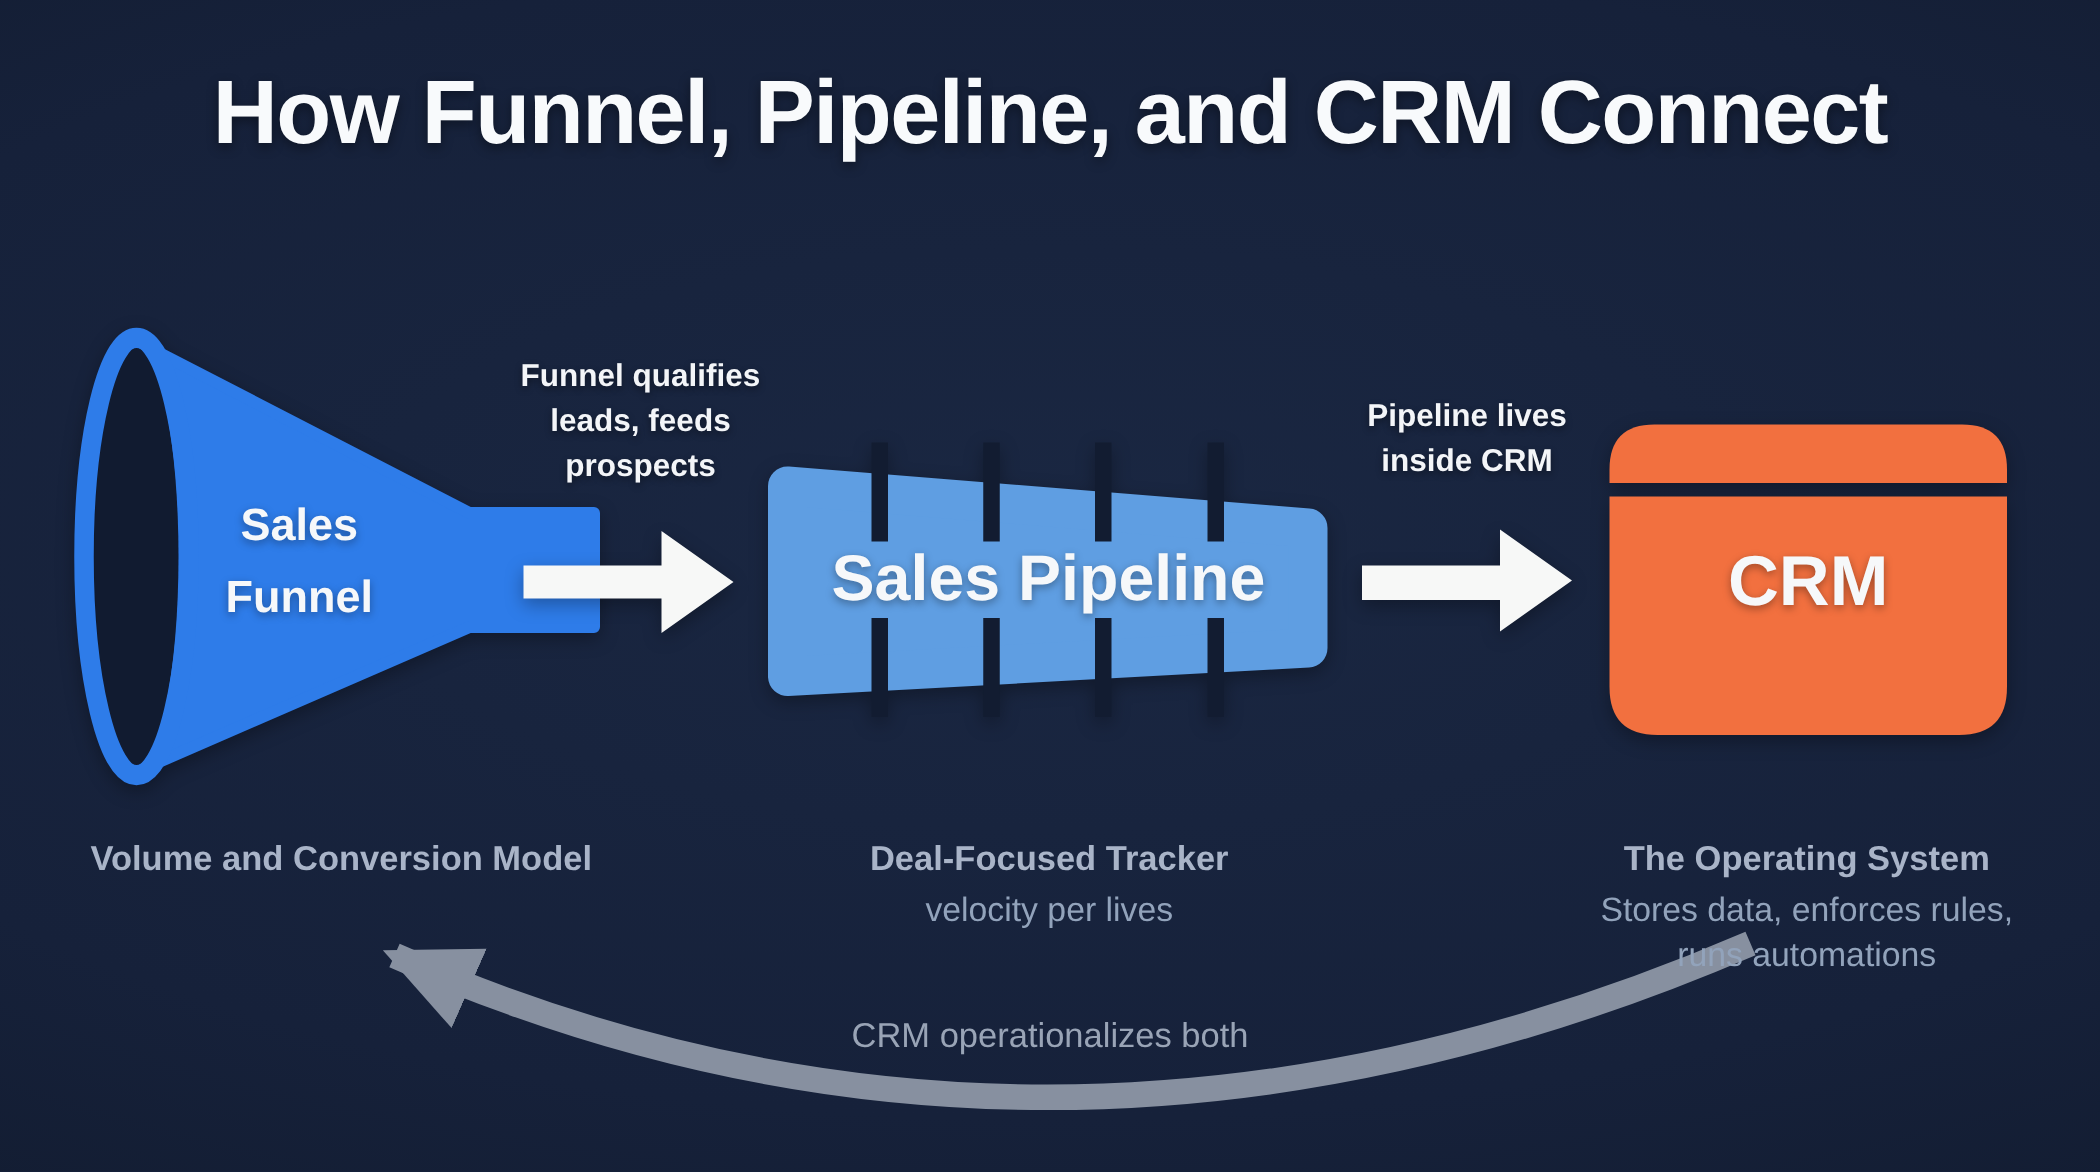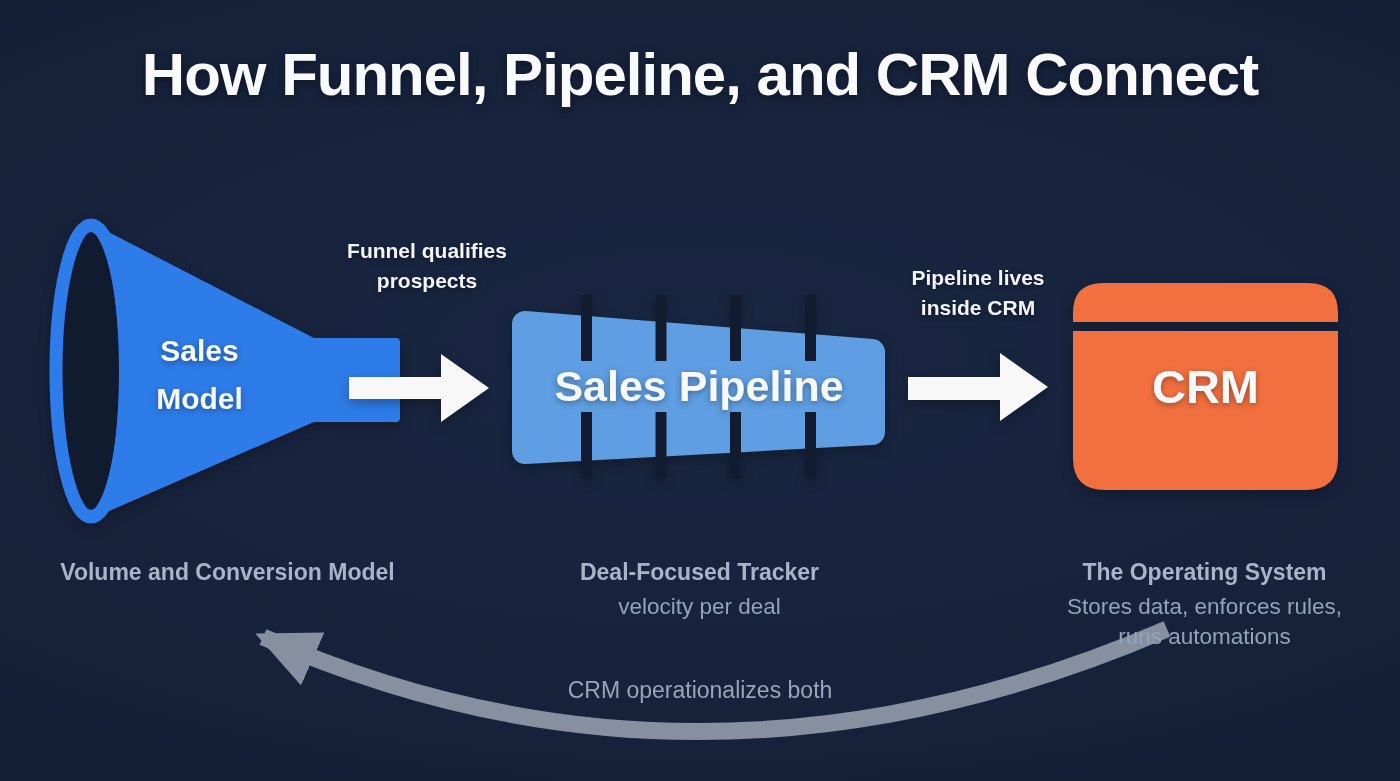--- a/index.html
+++ b/index.html
@@ -84,45 +84,46 @@
     <g class="soft">
       <path class="crm-shape" d="M 1073 322 L 1073 313 Q 1073 283 1103 283 L 1308 283 Q 1338 283 1338 313 L 1338 322 Z"></path>
       <path class="crm-shape" d="M 1073 331 L 1338 331 L 1338 458 Q 1338 490 1306 490 L 1105 490 Q 1073 490 1073 458 Z"></path>
     </g>
   </svg>
 
   <div class="txt page-title">How Funnel, Pipeline, and CRM Connect</div>
 
   <div class="txt shape-label lbl-funnel">
     <div>Sales</div>
-    <div>Model</div>
+    <div>Funnel</div>
   </div>
 
   <div class="txt note note-1">
     <div>Funnel qualifies</div>
+    <div>leads, feeds</div>
     <div>prospects</div>
   </div>
 
   <div class="txt shape-label lbl-pipeline">Sales Pipeline</div>
 
   <div class="txt note note-2">
     <div>Pipeline lives</div>
     <div>inside CRM</div>
   </div>
 
   <div class="txt shape-label lbl-crm">CRM</div>
 
   <div class="txt caption cap-left">
     <div class="cap-title">Volume and Conversion Model</div>
   </div>
 
   <div class="txt caption cap-mid">
     <div class="cap-title">Deal-Focused Tracker</div>
     <div class="cap-sub">
-      <div>velocity per deal</div>
+      <div>velocity per lives</div>
     </div>
   </div>
 
   <div class="txt caption cap-right">
     <div class="cap-title">The Operating System</div>
     <div class="cap-sub">
       <div>Stores data, enforces rules,</div>
       <div>runs automations</div>
     </div>
   </div>

